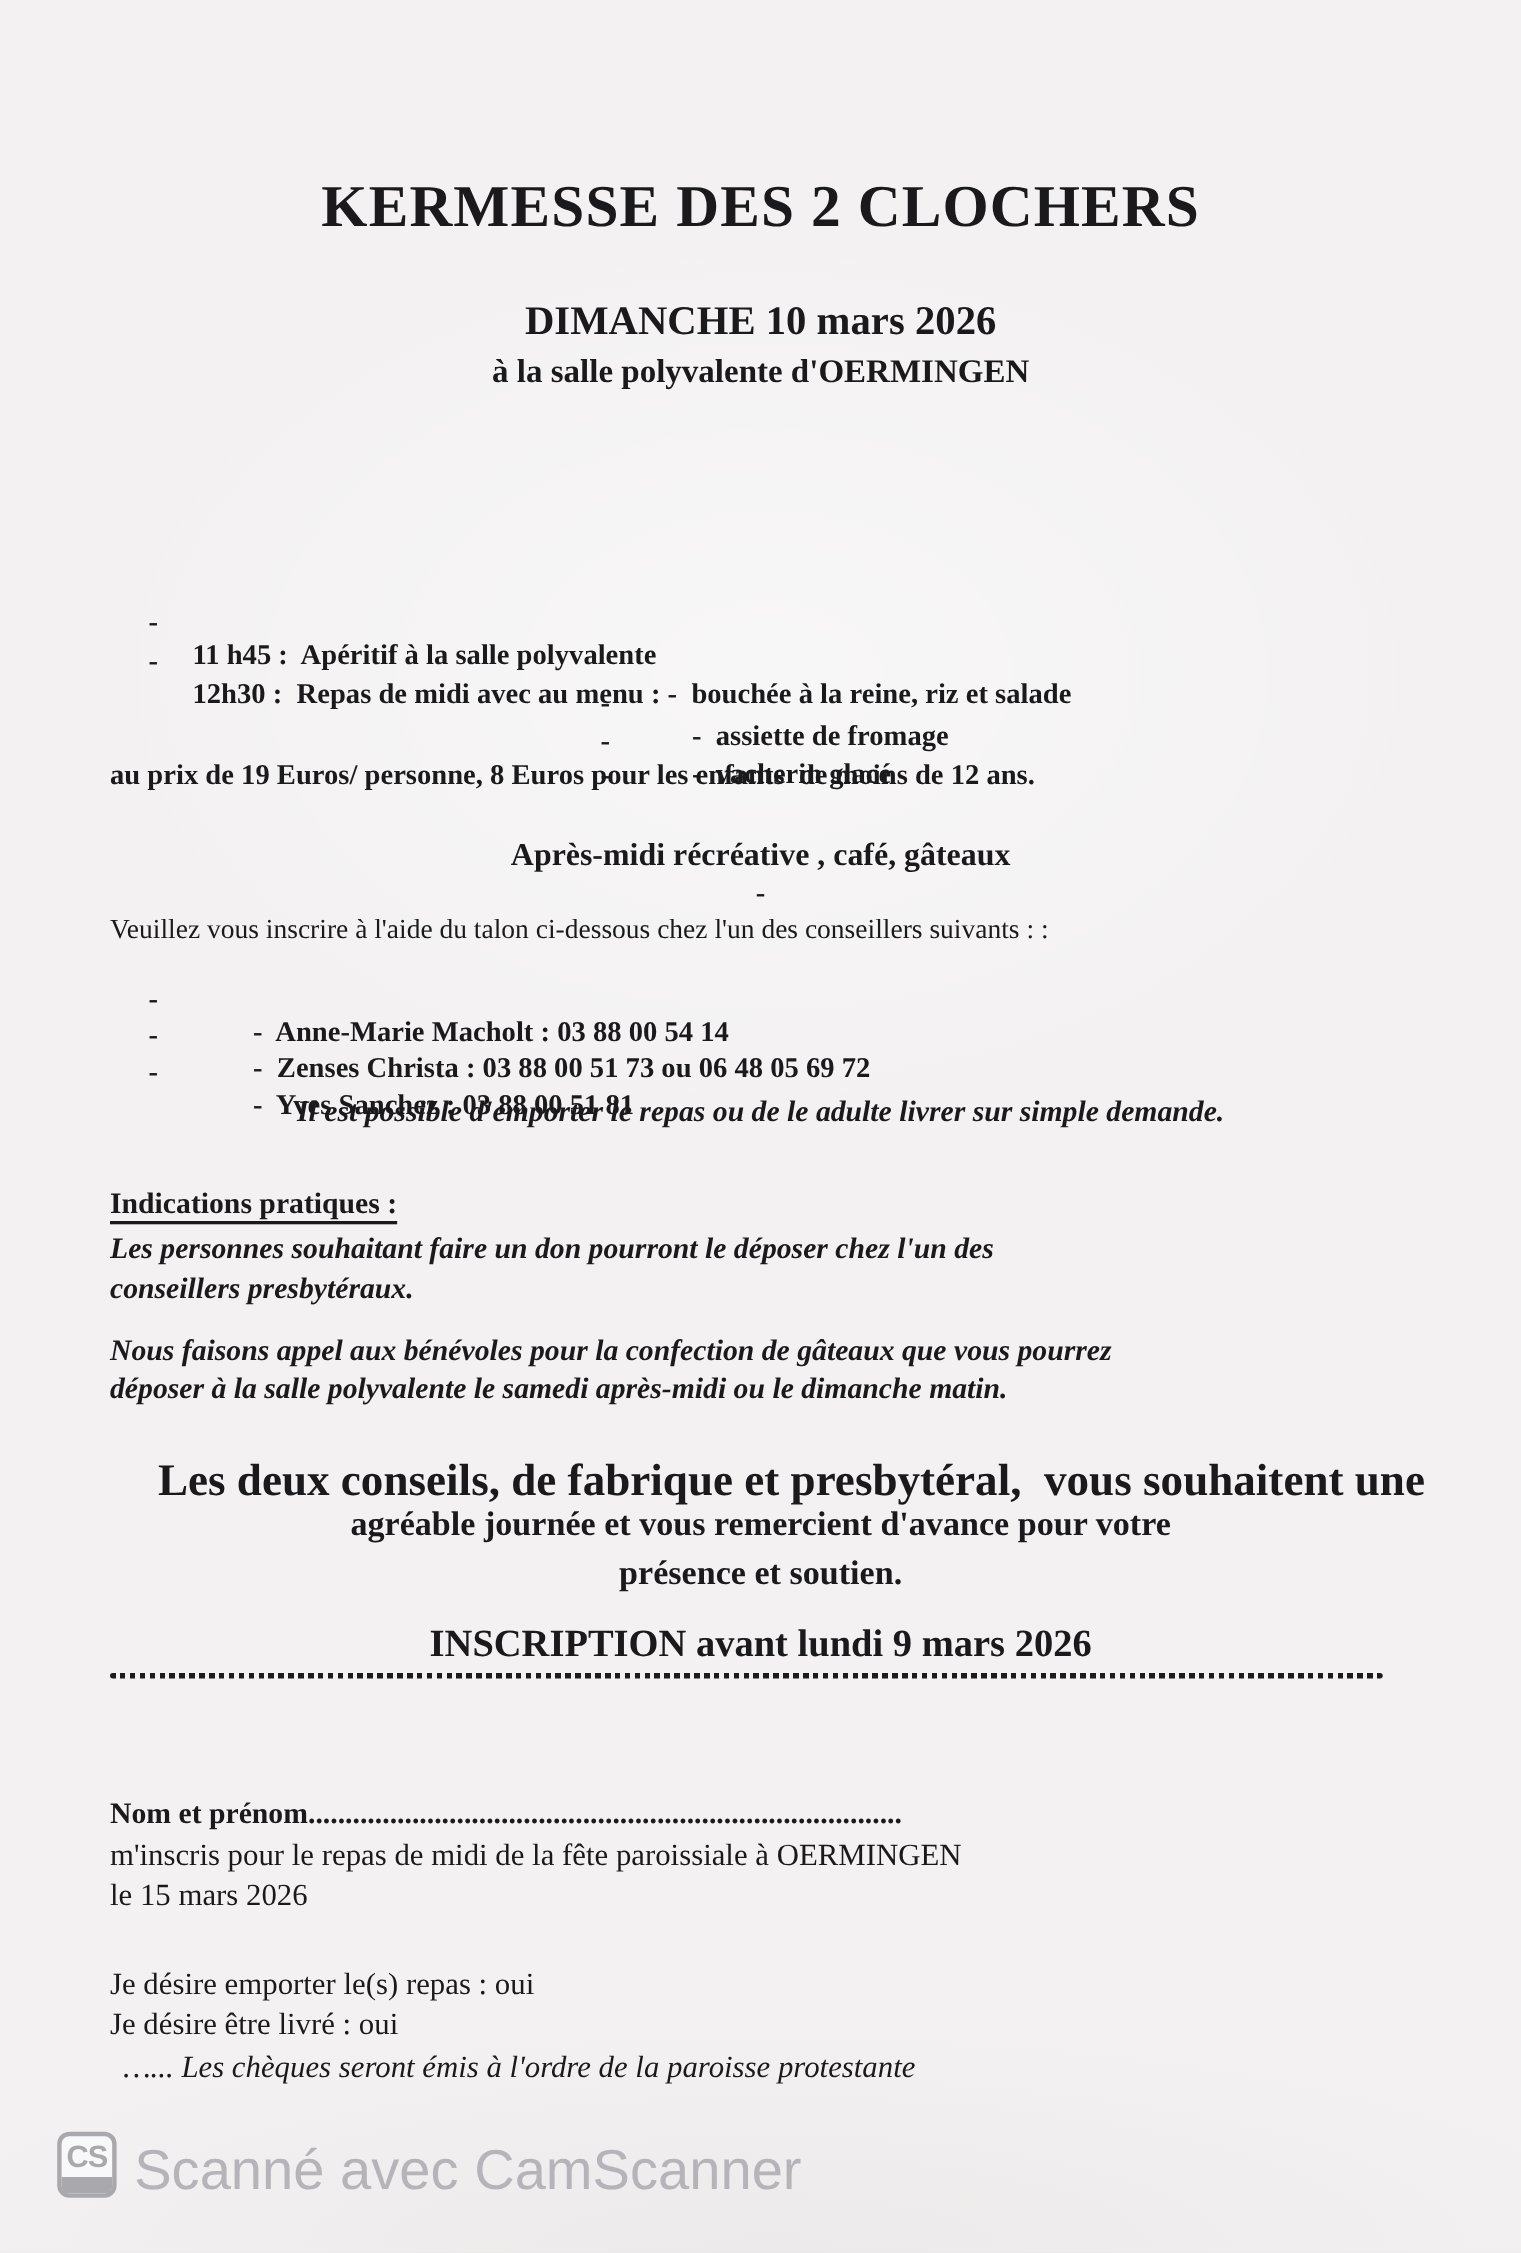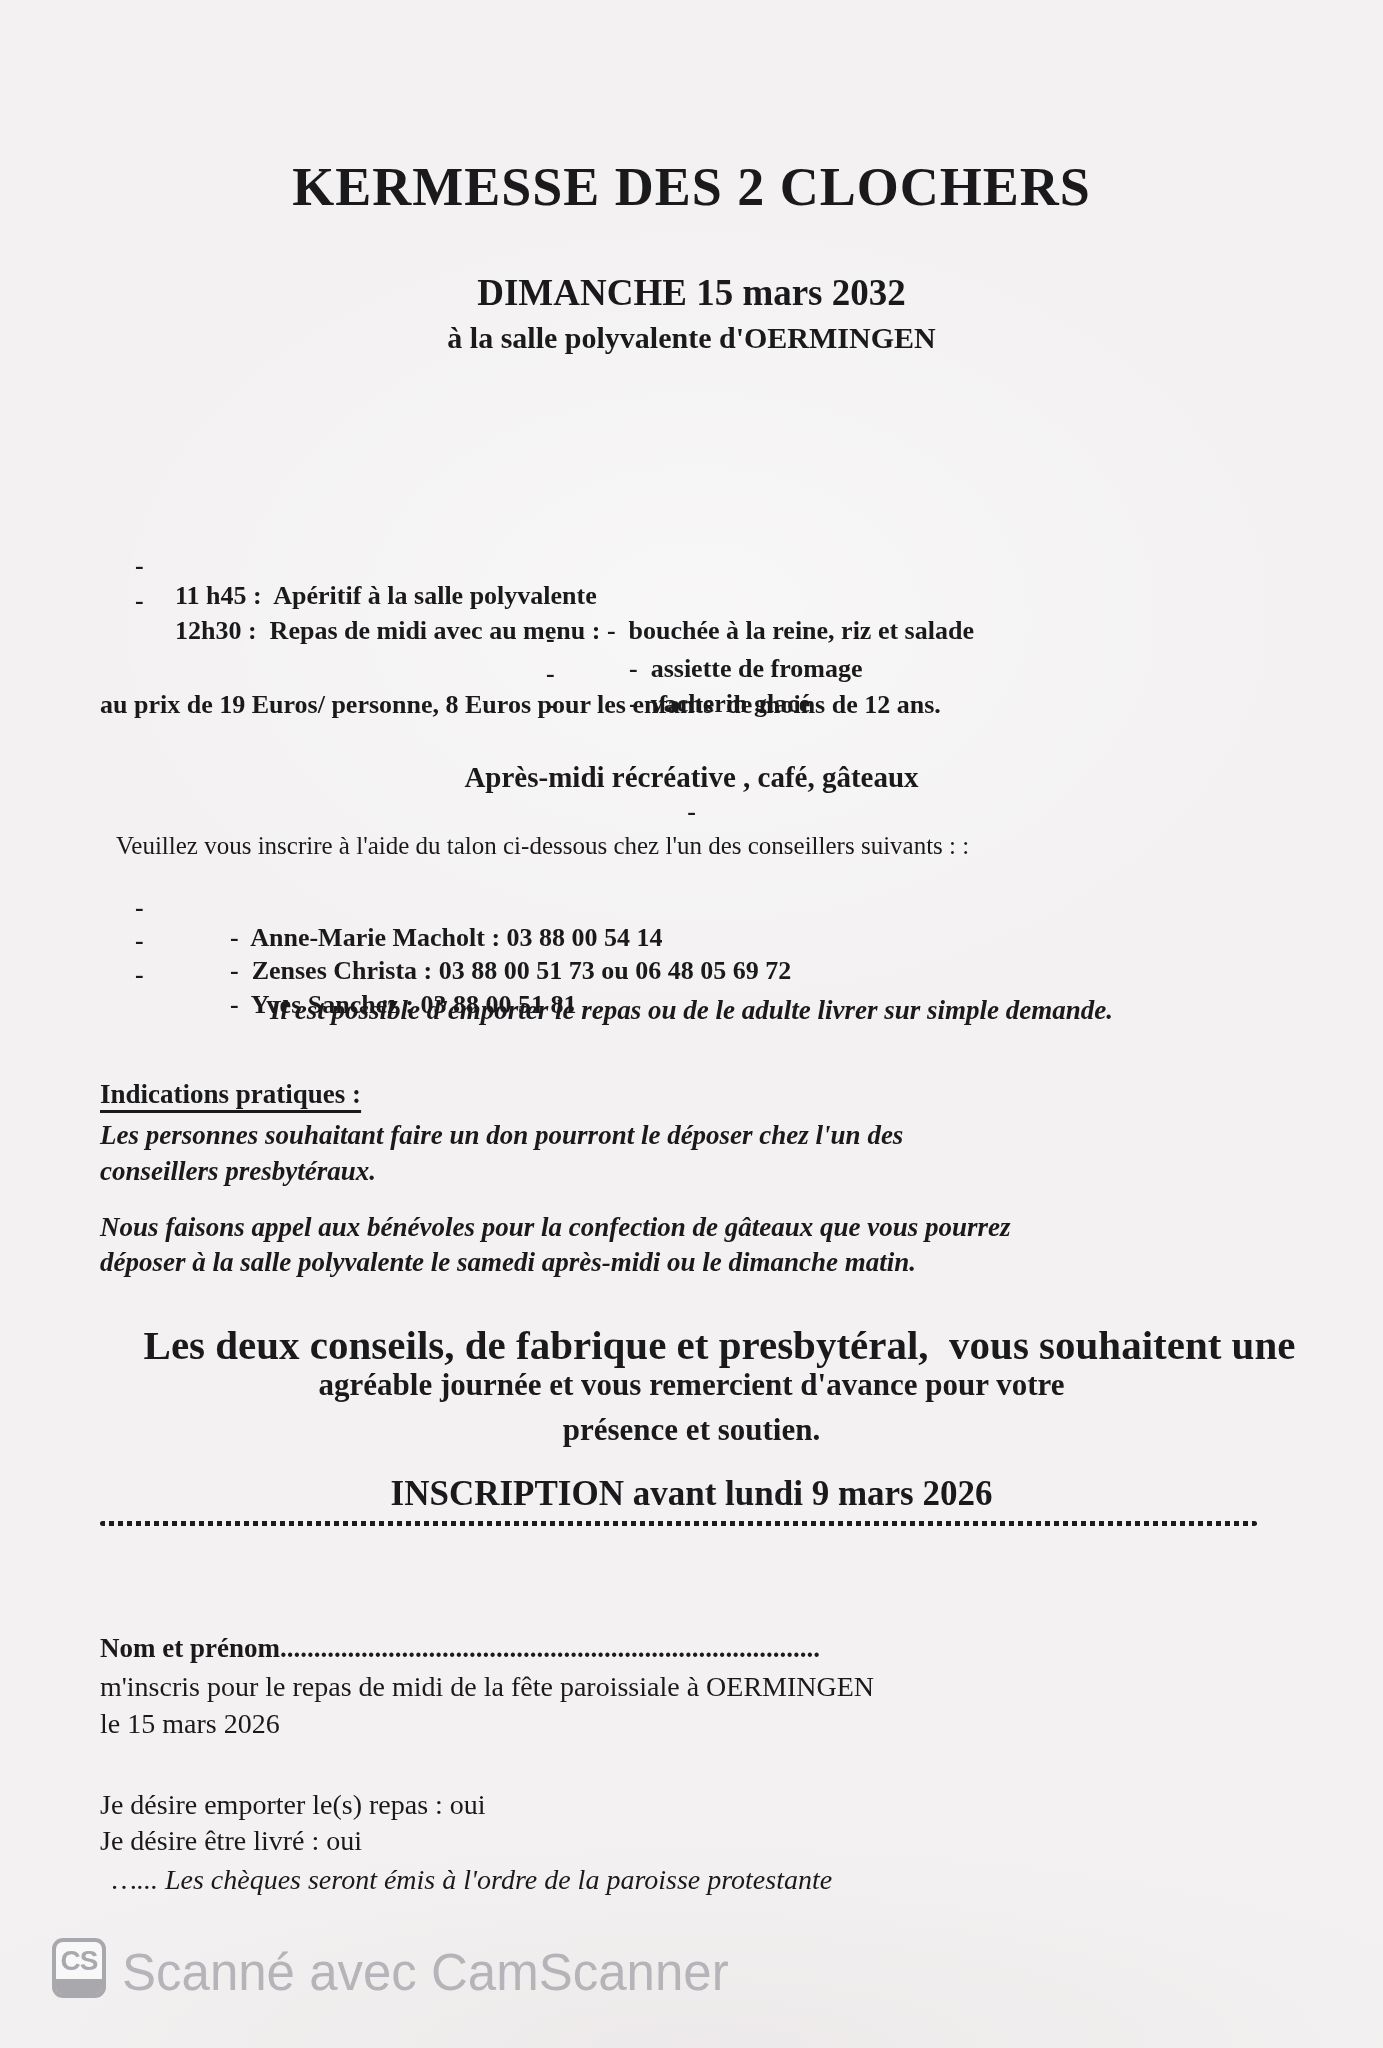--- a/index.html
+++ b/index.html
@@ -38,21 +38,21 @@
   .prog-row  { font-size:26px; font-weight:700; }
   .prog-row1 { top:521px; }
   .prog-row2 { top:556px; }
   .menu-row1 { top:594px; }
   .menu-row2 { top:629px; }
   .menu-row3 { top:660px; }
   .price     { top:690px; left:100px; font-size:26px; }
   .afternoon { top:761px; font-size:29px; }
   .afterdash { top:797px; font-size:26px; }
 
-  .veuillez  { top:831px; left:100px; font-size:25px;margin-left:16px; }
+  .veuillez  { top:831px; left:100px; font-size:25px; }
   .contact   { font-size:26px; font-weight:700; }
   .contact1  { top:863px; }
   .contact2  { top:896px; }
   .contact3  { top:930px; }
 
   .takeaway-note { top:995px; font-size:27px; }
 
   .indic     { top:1079px; left:100px; font-size:27px; }
   .p1l1 { top:1120px; left:100px; font-size:27px; }
   .p1l2 { top:1156px; left:100px; font-size:27px; }
@@ -101,21 +101,21 @@
     font-family:"Liberation Sans", sans-serif;
     font-size:51px; color:#b5b5b9; letter-spacing:0;
   }
 </style>
 </head>
 <body>
 
 <div class="page">
 
   <div class="abs center b title">KERMESSE DES 2 CLOCHERS</div>
-  <div class="abs center b date">DIMANCHE 15 mars 2032</div>
+  <div class="abs center b date">DIMANCHE 10 mars 2026</div>
   <div class="abs center b venue">à la salle polyvalente d'OERMINGEN</div>
 
 
   <div class="abs row prog-row prog-row1">
     <span class="lead1">-</span>
     <span class="txt1">11 h45 :  Apéritif à la salle polyvalente</span>
   </div>
   <div class="abs row prog-row prog-row2">
     <span class="lead1">-</span>
     <span class="txt1">12h30 :  Repas de midi avec au menu : -  bouchée à la reine, riz et salade</span>

